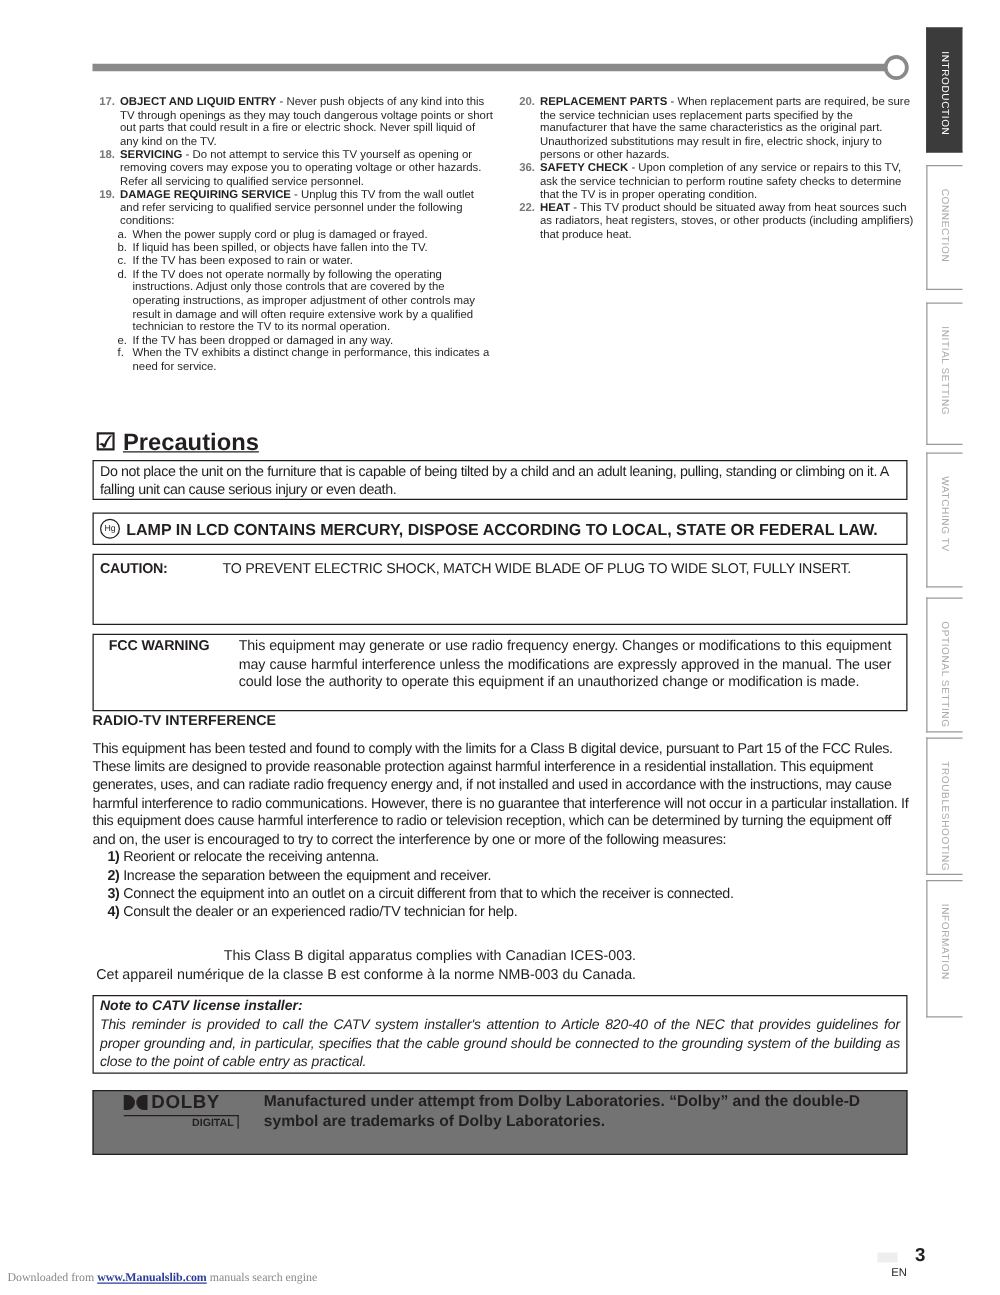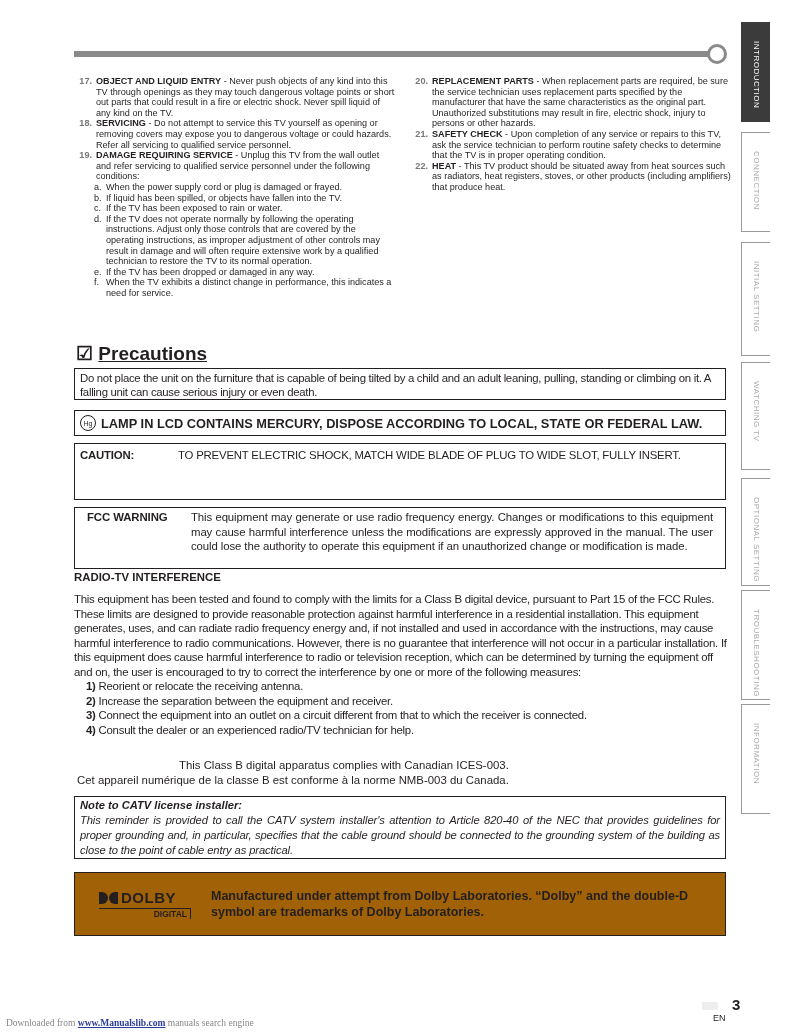--- a/index.html
+++ b/index.html
@@ -40,21 +40,21 @@
   .radio-h { position:absolute; left:74px; top:571px; font-size:11.4px; font-weight:bold; }
   .radio-p { position:absolute; left:74px; top:592px; width:660px; font-size:11.4px; line-height:14.5px; letter-spacing:-0.25px; }
   .measure { padding-left:12px; }
   .measure b { font-weight:bold; }
   .canada { position:absolute; left:77px; top:758px; font-size:11.4px; font-weight:normal; line-height:15px;text-align:right; }
 
   .catv { top:796px; height:63px; font-size:11.2px; line-height:15px; padding:1px 5px; font-style:italic; }
   .catv .h { font-weight:bold; }
   .catv .p { text-align:justify; letter-spacing:-0.1px; }
 
-  .dolby { top:872px; height:64px; background:#a16207; display:flex; align-items:center; padding-left:24px; }
+  .dolby { top:872px; height:52px; background:#737373; display:flex; padding-left:24px; }
   .dolby-logo { width:100px; flex:none; }
   .dolby-top { display:flex; align-items:center; font-size:15px; font-weight:bold; letter-spacing:0.5px; }
   .dd { display:inline-flex; margin-right:3px; }
   .dd i { display:block; width:9px; height:12px; background:#231f20; }
   .dd i:first-child { border-radius:0 6px 6px 0; }
   .dd i:last-child { border-radius:6px 0 0 6px; margin-left:1px; }
   .dolby-sub { font-size:8.5px; font-weight:bold; text-align:right; width:88px; border-top:1px solid #231f20; border-right:1px solid #231f20; padding-right:3px; margin-top:2px; }
   .dolby-text { font-size:12.5px; font-weight:bold; line-height:16px; margin-left:12px; }
 
   .footer { position:absolute; left:6px; top:1018px; font-family:"Liberation Serif", serif; font-size:9.5px; color:#888; }
@@ -93,21 +93,21 @@
     </div>
 </div>
 
 <div class="col col-left">
   <div class="item">
     <span class="num">17.</span>
     <span class="body"><b>OBJECT AND LIQUID ENTRY</b><span> - Never push objects of any kind into this TV through openings as they may touch dangerous voltage points or short out parts that could result in a fire or electric shock. Never spill liquid of any kind on the TV.</span></span>
   </div>
   <div class="item">
     <span class="num">18.</span>
-    <span class="body"><b>SERVICING</b><span> - Do not attempt to service this TV yourself as opening or removing covers may expose you to dangerous voltage or could hazards. Refer all servicing to qualified service personnel.</span></span>
+    <span class="body"><b>SERVICING</b><span> - Do not attempt to service this TV yourself as opening or removing covers may expose you to operating voltage or other hazards. Refer all servicing to qualified service personnel.</span></span>
   </div>
   <div class="item">
     <span class="num">19.</span>
     <span class="body"><b>DAMAGE REQUIRING SERVICE</b><span> - Unplug this TV from the wall outlet and refer servicing to qualified service personnel under the following conditions:</span></span>
   </div>
   <div class="sub">
       <span class="l">a.</span>
       <span>When the power supply cord or plug is damaged or frayed.</span>
     </div>
   <div class="sub">
@@ -131,21 +131,21 @@
       <span>When the TV exhibits a distinct change in performance, this indicates a need for service.</span>
     </div>
 </div>
 
 <div class="col col-right">
   <div class="item">
     <span class="num">20.</span>
     <span class="body"><b>REPLACEMENT PARTS</b><span> - When replacement parts are required, be sure the service technician uses replacement parts specified by the manufacturer that have the same characteristics as the original part. Unauthorized substitutions may result in fire, electric shock, injury to persons or other hazards.</span></span>
   </div>
   <div class="item">
-    <span class="num">21.</span>
+    <span class="num">36.</span>
     <span class="body"><b>SAFETY CHECK</b><span> - Upon completion of any service or repairs to this TV, ask the service technician to perform routine safety checks to determine that the TV is in proper operating condition.</span></span>
   </div>
   <div class="item">
     <span class="num">22.</span>
     <span class="body"><b>HEAT</b><span> - This TV product should be situated away from heat sources such as radiators, heat registers, stoves, or other products (including amplifiers) that produce heat.</span></span>
   </div>
 </div>
 
 <div class="precaution-title">
   <span>☑</span>

